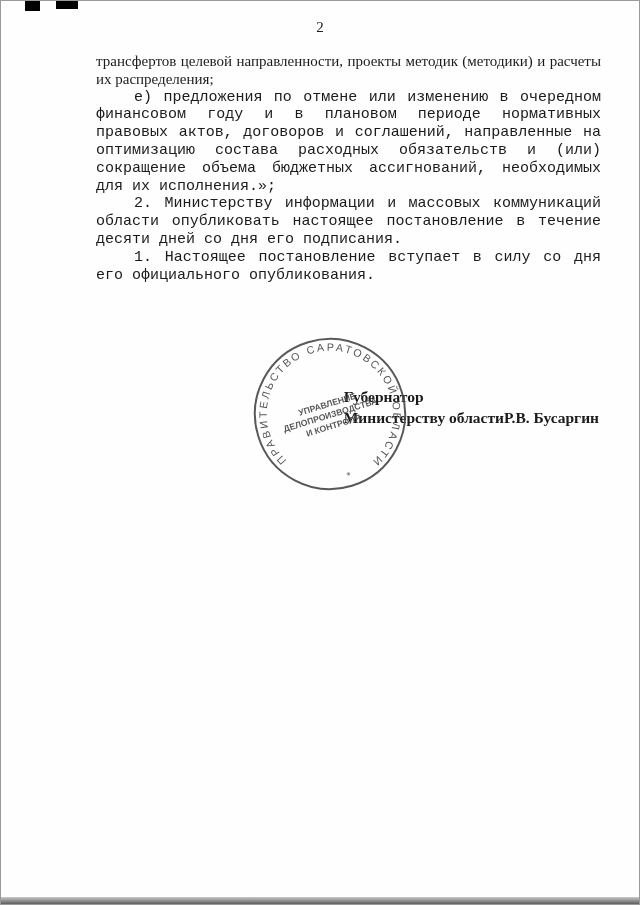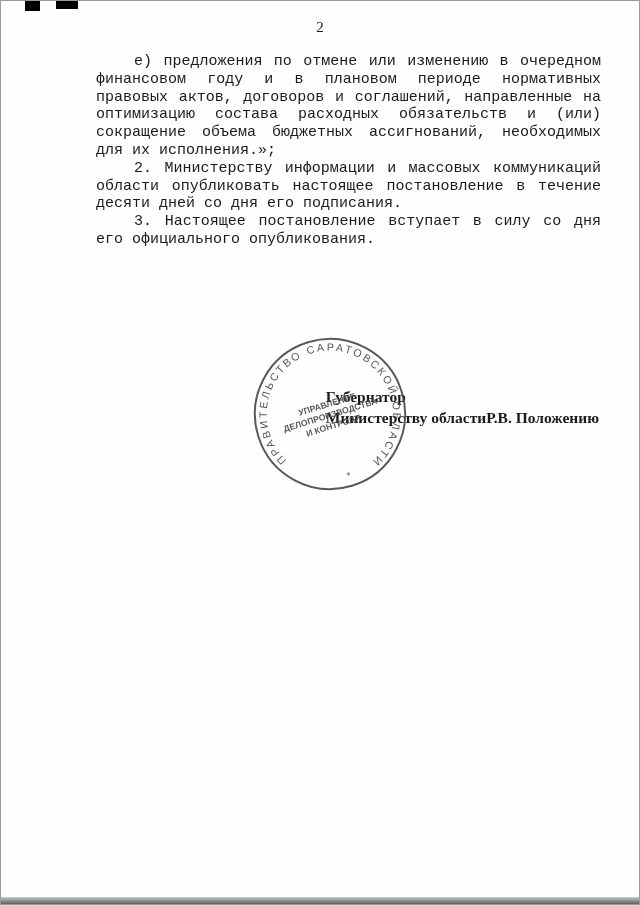--- a/index.html
+++ b/index.html
@@ -32,31 +32,32 @@
 <body>
 
 <div class="page">
 
   <div class="artifact" style="left:24px;top:0;width:15px;height:10px;"></div>
   <div class="artifact" style="left:55px;top:0;width:22px;height:8px;"></div>
 
   <div class="page-number">2</div>
 
   <div class="content">
+    <p>трансфертов целевой направленности, проекты методик (методики) и расчеты их распределения;</p>
     <p class="indent">е) предложения по отмене или изменению в очередном финансовом году и в плановом периоде нормативных правовых актов, договоров и соглашений, направленные на оптимизацию состава расходных обязательств и (или) сокращение объема бюджетных ассигнований, необходимых для их исполнения.»;</p>
     <p class="indent">2. Министерству информации и массовых коммуникаций области опубликовать настоящее постановление в течение десяти дней со дня его подписания.</p>
-    <p class="indent">3. Настоящее постановление вступает в силу со дня его официального опубликования.</p>
+    <p class="indent">1. Настоящее постановление вступает в силу со дня его официального опубликования.</p>
   </div>
 
   <div class="sig-row">
     <div>
       <div>Губернатор</div>
       <div>Министерству области</div>
     </div>
-    <div>Р.В. Положению</div>
+    <div>Р.В. Бусаргин</div>
   </div>
 
   <svg class="stamp" viewBox="0 0 200 200" aria-hidden="true">
     <circle cx="100" cy="100" r="95" fill="none" stroke="#474747" stroke-width="2.5"></circle>
     <defs>
       <path id="ringPath" d="M 30.7,140 A 80,80 0 1 1 169.3,60 A 80,80 0 1 1 30.7,140" fill="none"></path>
     </defs>
     <text font-size="13.5" style="letter-spacing:3px;">
       <textPath href="#ringPath">ПРАВИТЕЛЬСТВО САРАТОВСКОЙ ОБЛАСТИ</textPath>
     </text>

